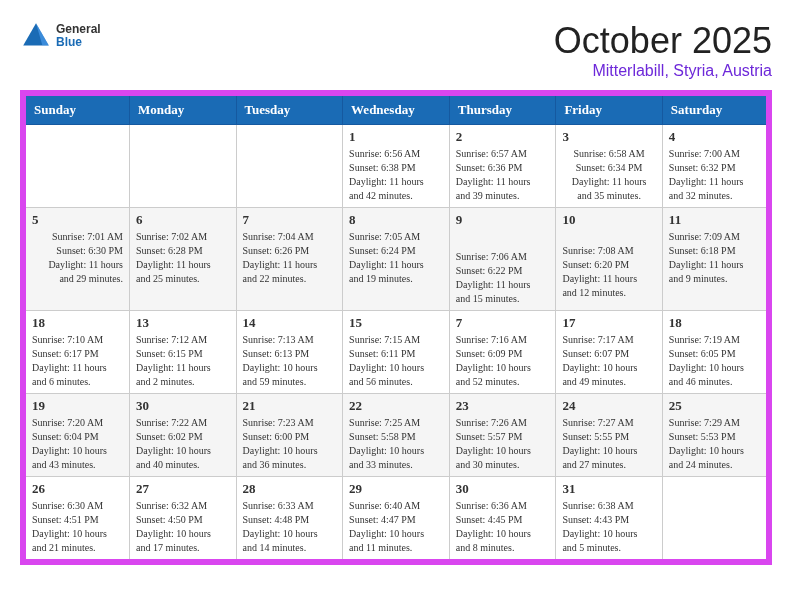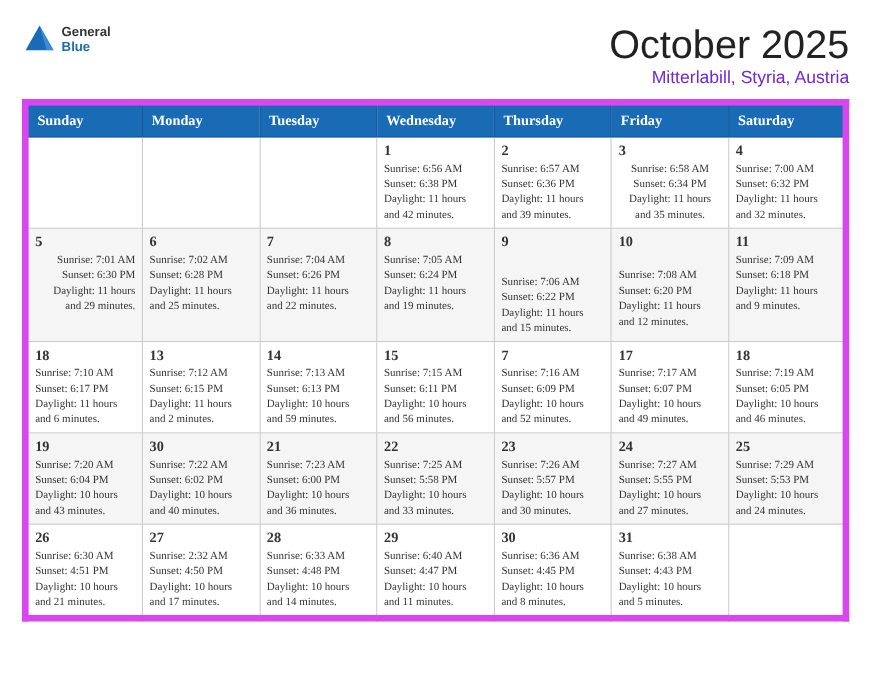--- a/index.html
+++ b/index.html
@@ -309,21 +309,21 @@
       <tr>
         <td>
           <div class="day-number">26</div>
           <div class="day-info" style="white-space: pre-line;">Sunrise: 6:30 AM
 Sunset: 4:51 PM
 Daylight: 10 hours
 and 21 minutes.</div>
         </td>
         <td>
           <div class="day-number">27</div>
-          <div class="day-info" style="white-space: pre-line;">Sunrise: 2:32 AM
+          <div class="day-info" style="white-space: pre-line;">Sunrise: 6:32 AM
 Sunset: 4:50 PM
 Daylight: 10 hours
 and 17 minutes.</div>
         </td>
         <td>
           <div class="day-number">28</div>
           <div class="day-info" style="white-space: pre-line;">Sunrise: 6:33 AM
 Sunset: 4:48 PM
 Daylight: 10 hours
 and 14 minutes.</div>

